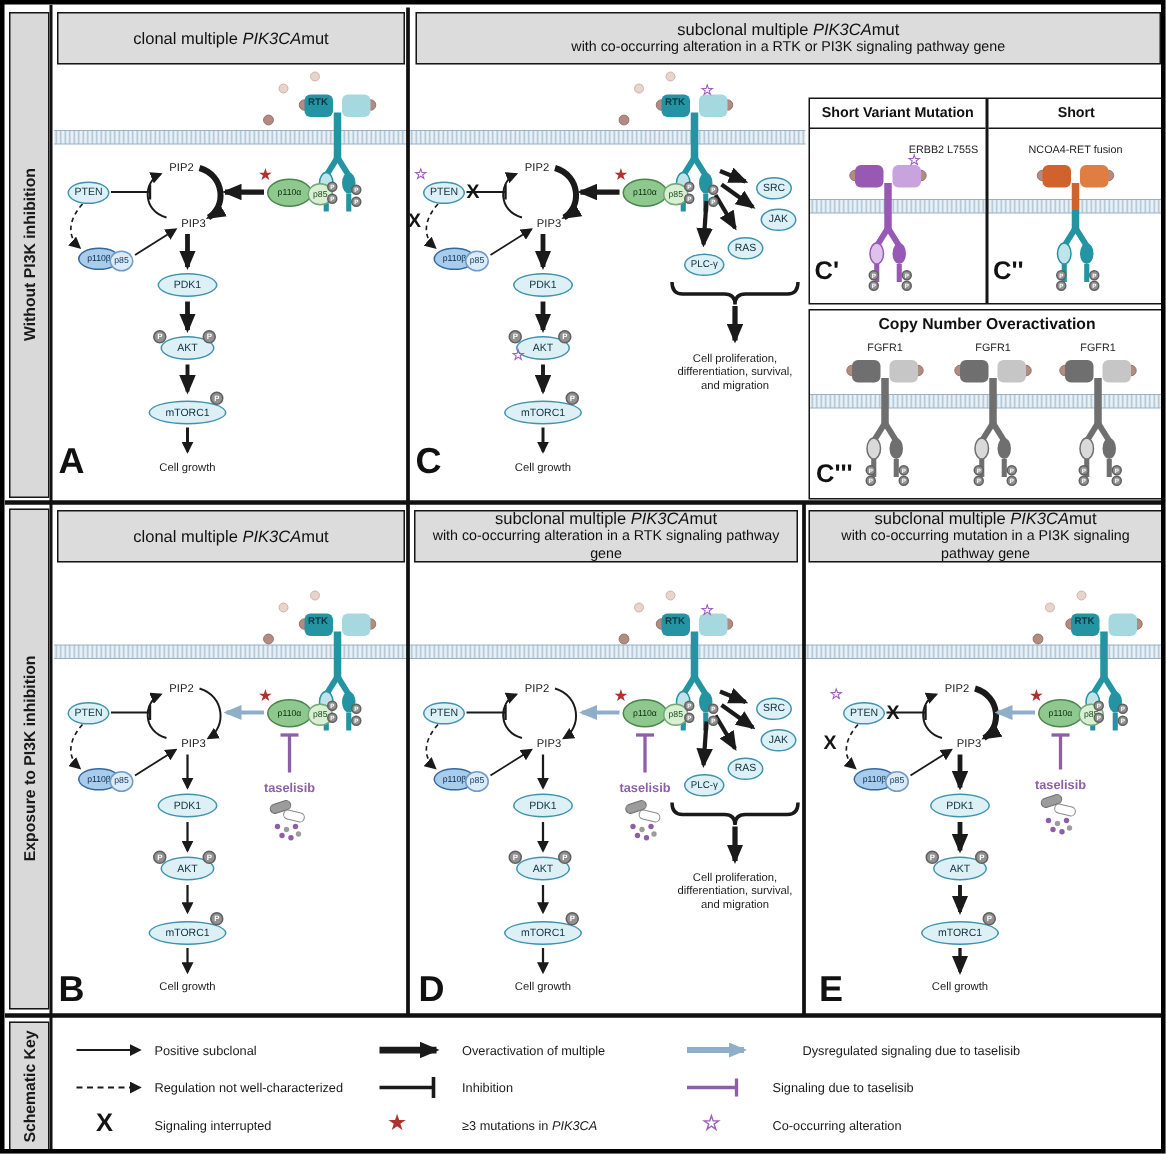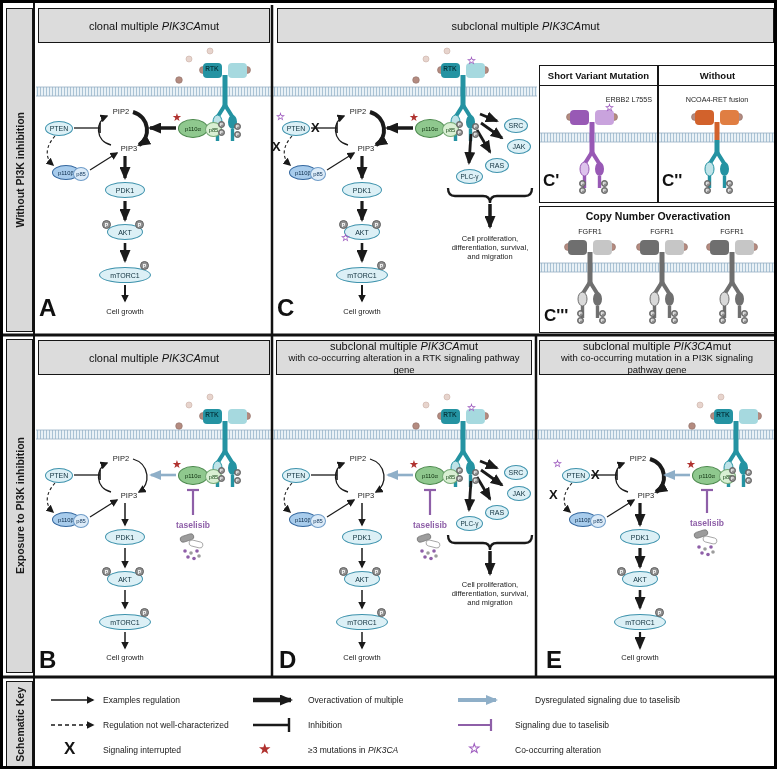--- a/index.html
+++ b/index.html
@@ -263,38 +263,39 @@
     </div>
   <div class="side" style="top:678px;height:86px">
       <span>Schematic Key</span>
     </div>
 
   <div class="hdr" style="left:35px;top:5px;width:232px;height:35px">
     <div class="h1"><span>clonal multiple </span><span class="it">PIK3CA</span><span>mut</span></div>
   </div>
   <div class="hdr" style="left:274px;top:5px;width:497px;height:35px">
     <div class="h1"><span>subclonal multiple </span><span class="it">PIK3CA</span><span>mut</span></div>
+    <div class="h2">with co-occurring alteration in a RTK or PI3K signaling pathway gene</div>
   </div>
   <div class="hdr" style="left:35px;top:337px;width:232px;height:35px">
     <div class="h1"><span>clonal multiple </span><span class="it">PIK3CA</span><span>mut</span></div>
   </div>
   <div class="hdr" style="left:273px;top:337px;width:256px;height:35px">
     <div class="h1"><span>subclonal multiple </span><span class="it">PIK3CA</span><span>mut</span></div>
     <div class="h2">with co-occurring alteration in a RTK signaling pathway gene</div>
   </div>
   <div class="hdr" style="left:536px;top:337px;width:236px;height:35px">
     <div class="h1"><span>subclonal multiple </span><span class="it">PIK3CA</span><span>mut</span></div>
     <div class="h2">with co-occurring mutation in a PI3K signaling pathway gene</div>
   </div>
 
   <div class="box" style="left:536px;top:62px;width:119px;height:138px">
     <div class="bh">Short Variant Mutation</div>
   </div>
   <div class="box" style="left:655px;top:62px;width:119px;height:138px">
-    <div class="bh">Without</div>
+    <div class="bh">Short</div>
   </div>
   <div class="t" style="left:586px;top:92px;width:80px;font-size:7.2px">ERBB2 L755S</div>
   <div class="t" style="left:674px;top:92px;width:80px;font-size:7.2px">NCOA4-RET fusion</div>
   <div class="star sp" style="left:602px;top:100px">☆</div>
   <div class="pl pls" style="left:540px;top:168px">C'</div>
   <div class="pl pls" style="left:659px;top:168px">C''</div>
 
   <div class="box" style="left:536px;top:203px;width:238px;height:127px"></div>
   <div class="cnah" style="left:536px;top:207px;width:238px">Copy Number Overactivation</div>
   <div class="t" style="left:565px;top:224px;width:44px;font-size:7.2px">FGFR1</div>
@@ -459,21 +460,21 @@
   <div class="pc" style="left:596px;top:314px">P</div>
   <div class="pc" style="left:646px;top:307px">P</div>
   <div class="pc" style="left:646px;top:314px">P</div>
   <div class="pc" style="left:668px;top:307px">P</div>
   <div class="pc" style="left:668px;top:314px">P</div>
   <div class="pc" style="left:716px;top:307px">P</div>
   <div class="pc" style="left:716px;top:314px">P</div>
   <div class="pc" style="left:738px;top:307px">P</div>
   <div class="pc" style="left:738px;top:314px">P</div>
 
-  <div class="keylbl" style="left:100px;top:692px">Examples regulation</div>
+  <div class="keylbl" style="left:100px;top:692px">Positive subclonal</div>
   <div class="keylbl" style="left:100px;top:717px">Regulation not well-characterized</div>
   <div class="keylbl" style="left:100px;top:742px">Signaling interrupted</div>
   <div class="keylbl" style="left:305px;top:692px">Overactivation of multiple</div>
   <div class="keylbl" style="left:305px;top:717px">Inhibition</div>
   <div class="keylbl" style="left:305px;top:742px"><span>≥3 mutations in </span><span class="it">PIK3CA</span></div>
   <div class="keylbl" style="left:532px;top:692px">Dysregulated signaling due to taselisib</div>
   <div class="keylbl" style="left:512px;top:717px">Signaling due to taselisib</div>
   <div class="keylbl" style="left:512px;top:742px">Co-occurring alteration</div>
   <div class="xm" style="left:61px;top:737px;font-size:17px">X</div>
   <div class="star sr" style="left:255px;top:738px;font-size:15px">★</div>

